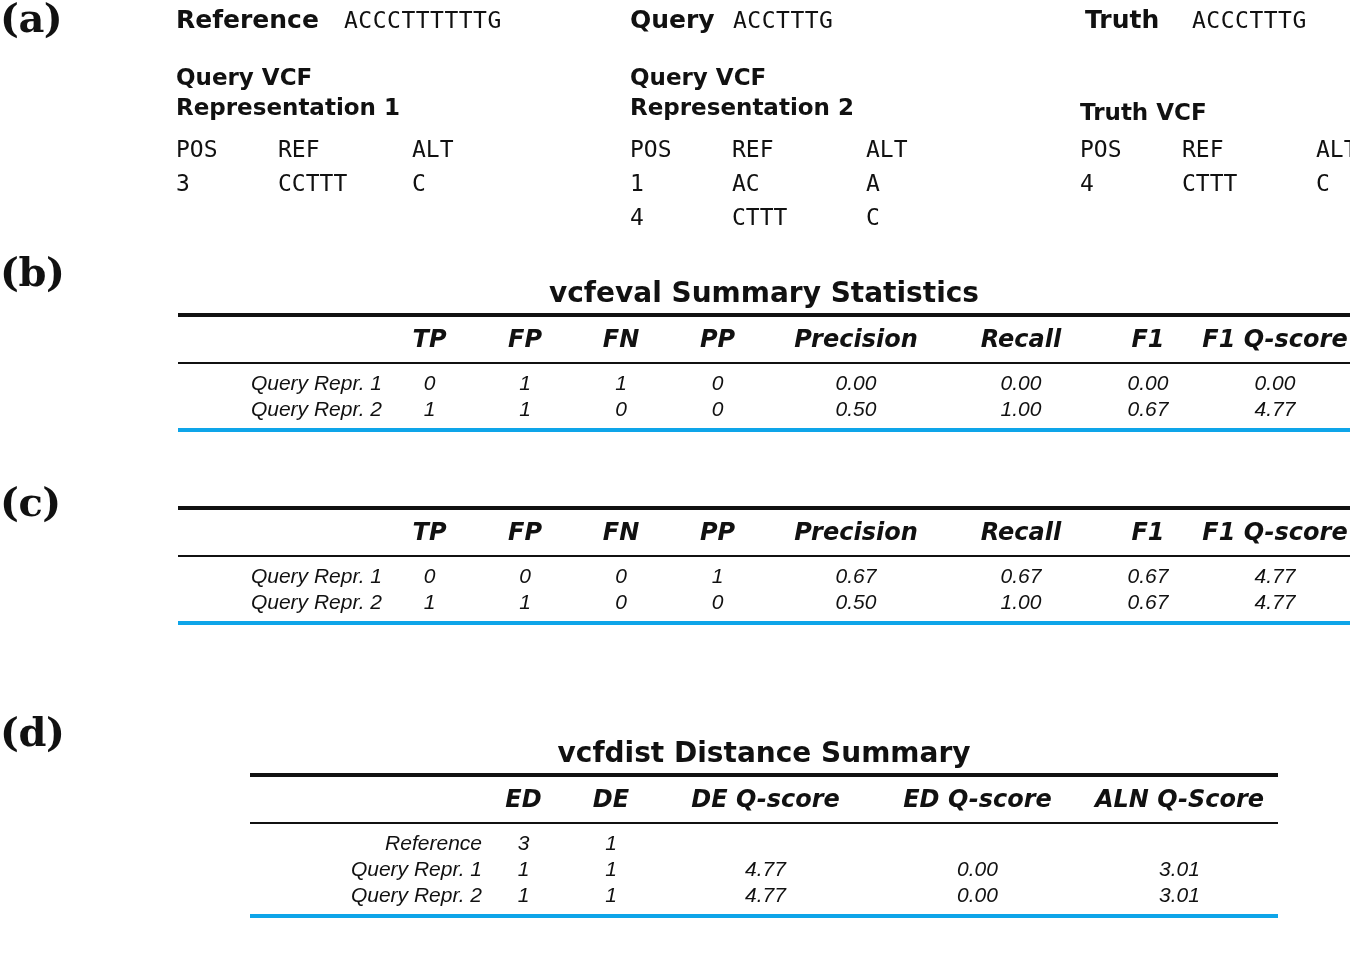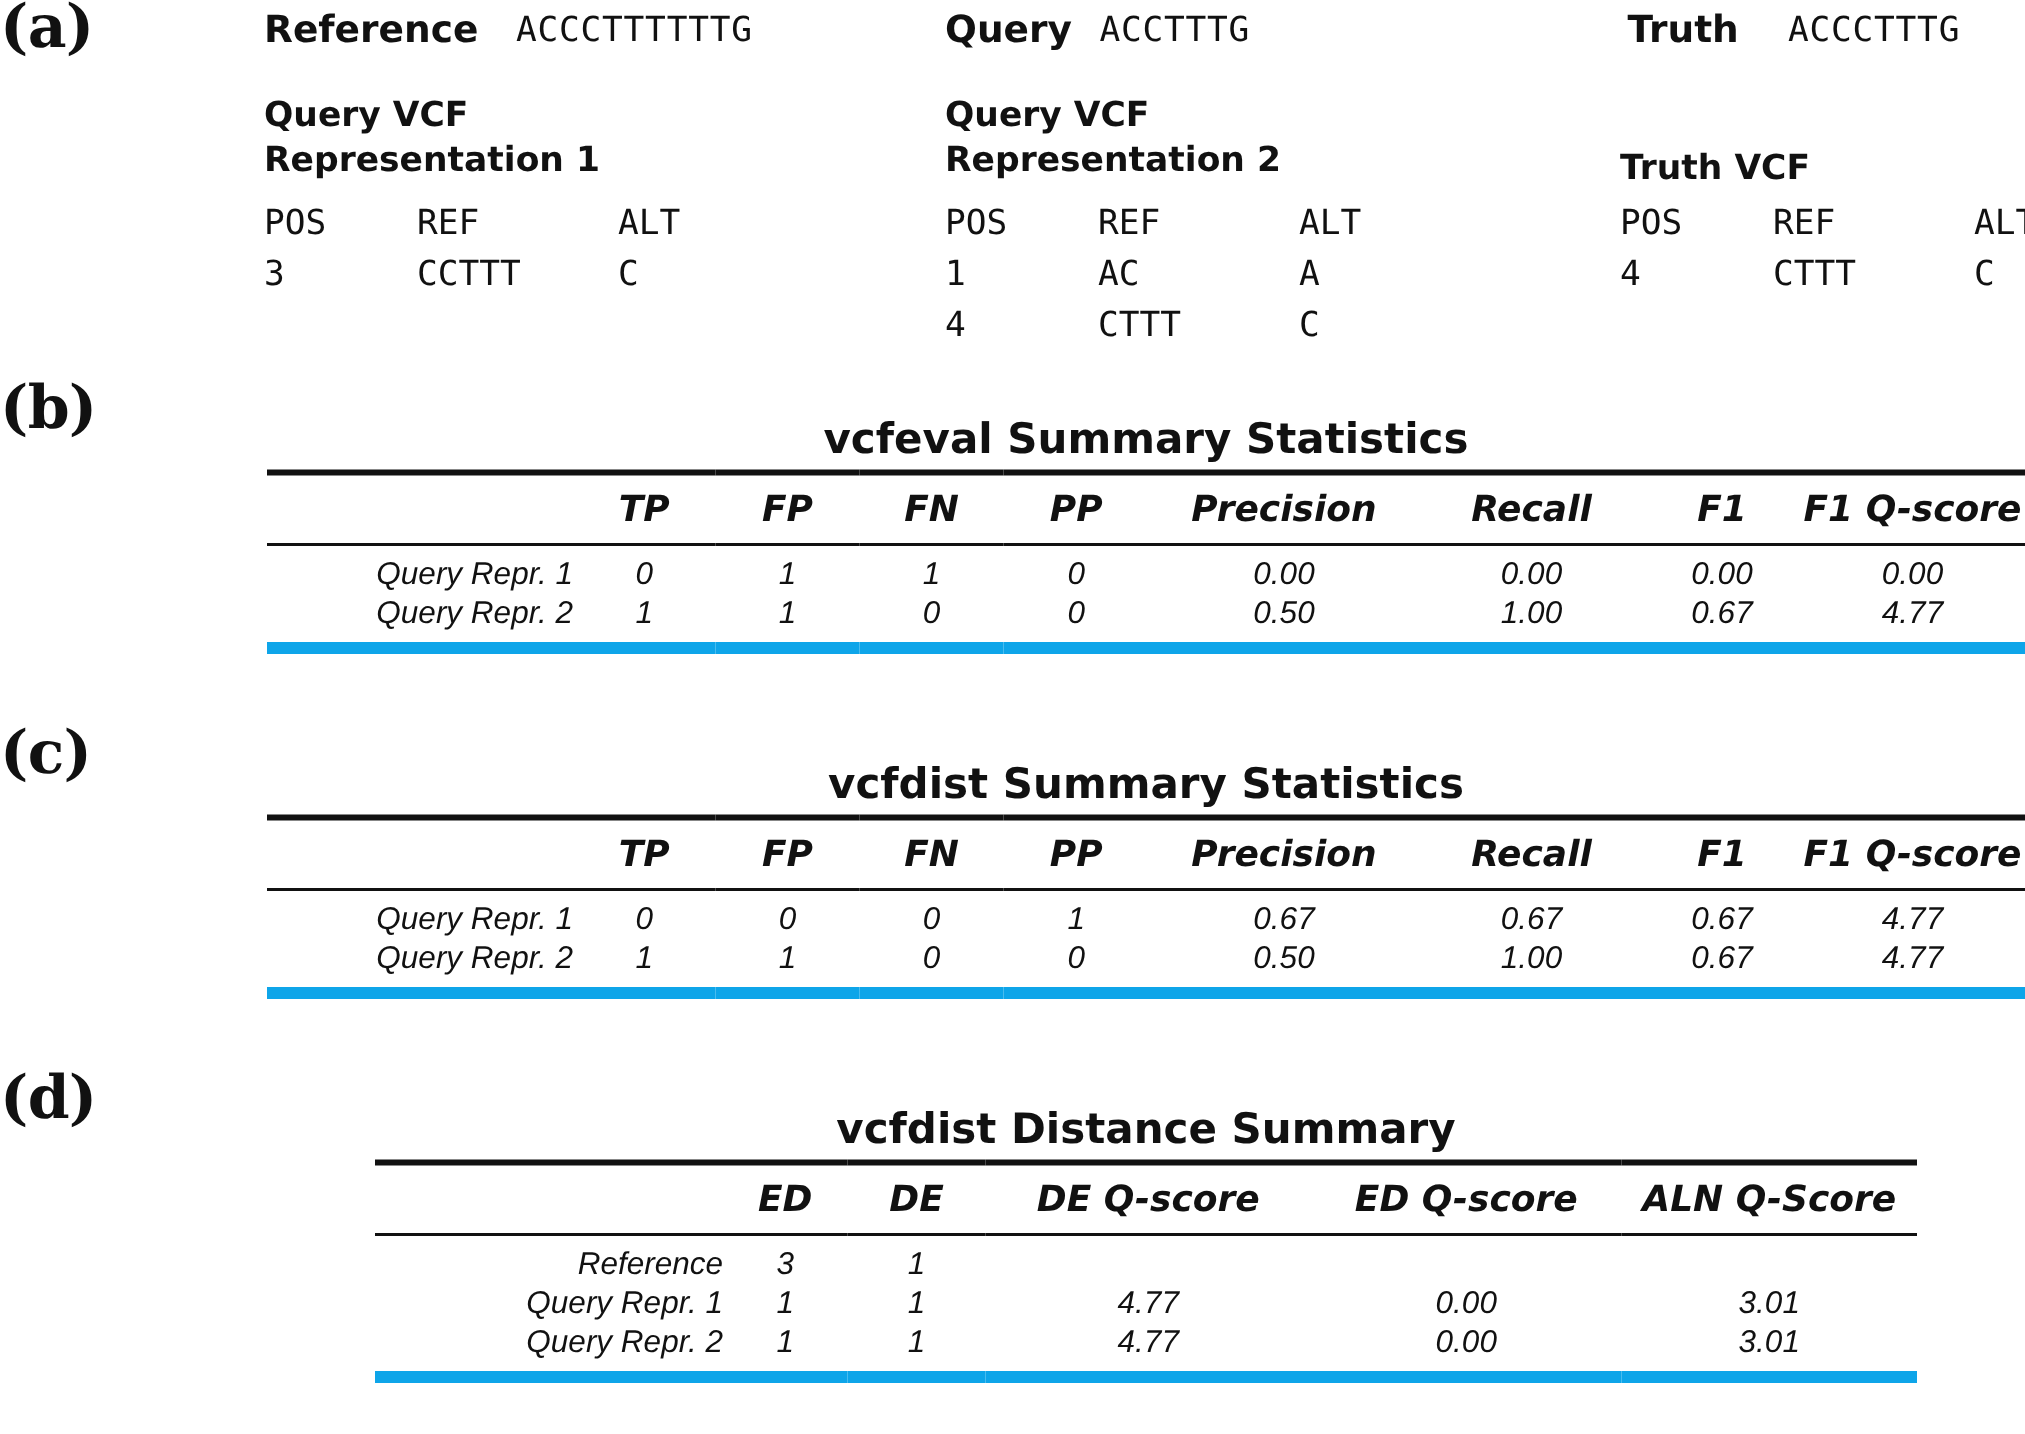--- a/index.html
+++ b/index.html
@@ -95,21 +95,21 @@
     white-space: nowrap;
     font-family: "Liberation Sans", sans-serif;
   }
   table.stat td.rowhead {
     text-align: right;
     padding-right: 0;
   }
   table.stat thead tr.hrow th { border-top: 4px solid #111; padding-top: 8px; }
   table.stat thead tr.hrow th.spacer { border-top: 4px solid #111; }
   table.stat tbody tr:first-child td { border-top: 2px solid #111; padding-top: 7px; }
-  table.stat tbody tr:last-child td { border-bottom: 8px solid #0ea5e9; padding-bottom: 7px; }
+  table.stat tbody tr:last-child td { border-bottom: 4px solid #0ea5e9; padding-bottom: 7px; }
 </style>
 </head>
 <body>
 
 <div class="abs panel-letter" style="left:0px; top:-2px;">(a)</div>
 <div class="abs panel-letter" style="left:0px; top:252px;">(b)</div>
 <div class="abs panel-letter" style="left:0px; top:482px;">(c)</div>
 <div class="abs panel-letter" style="left:0px; top:712px;">(d)</div>
 
 <div class="abs seq-label" style="left:176px; top:6px;">Reference</div>
@@ -204,21 +204,20 @@
         <td>0.50</td>
         <td>1.00</td>
         <td>0.67</td>
         <td>4.77</td>
       </tr>
     </tbody>
   </table>
 </div>
 
 <div class="tbl-wrap" style="left:178px; top:506px; width:1172px;">
-  <div class="tbl-caption" style="margin-bottom:4px;">vcfdist Summary Statistics</div>
   <table class="stat">
     <colgroup>
       <col style="width:204px">
         <col style="width:95px">
         <col style="width:96px">
       <col style="width:96px">
         <col style="width:97px">
         <col style="width:180px">
       <col style="width:150px">
         <col style="width:104px">

